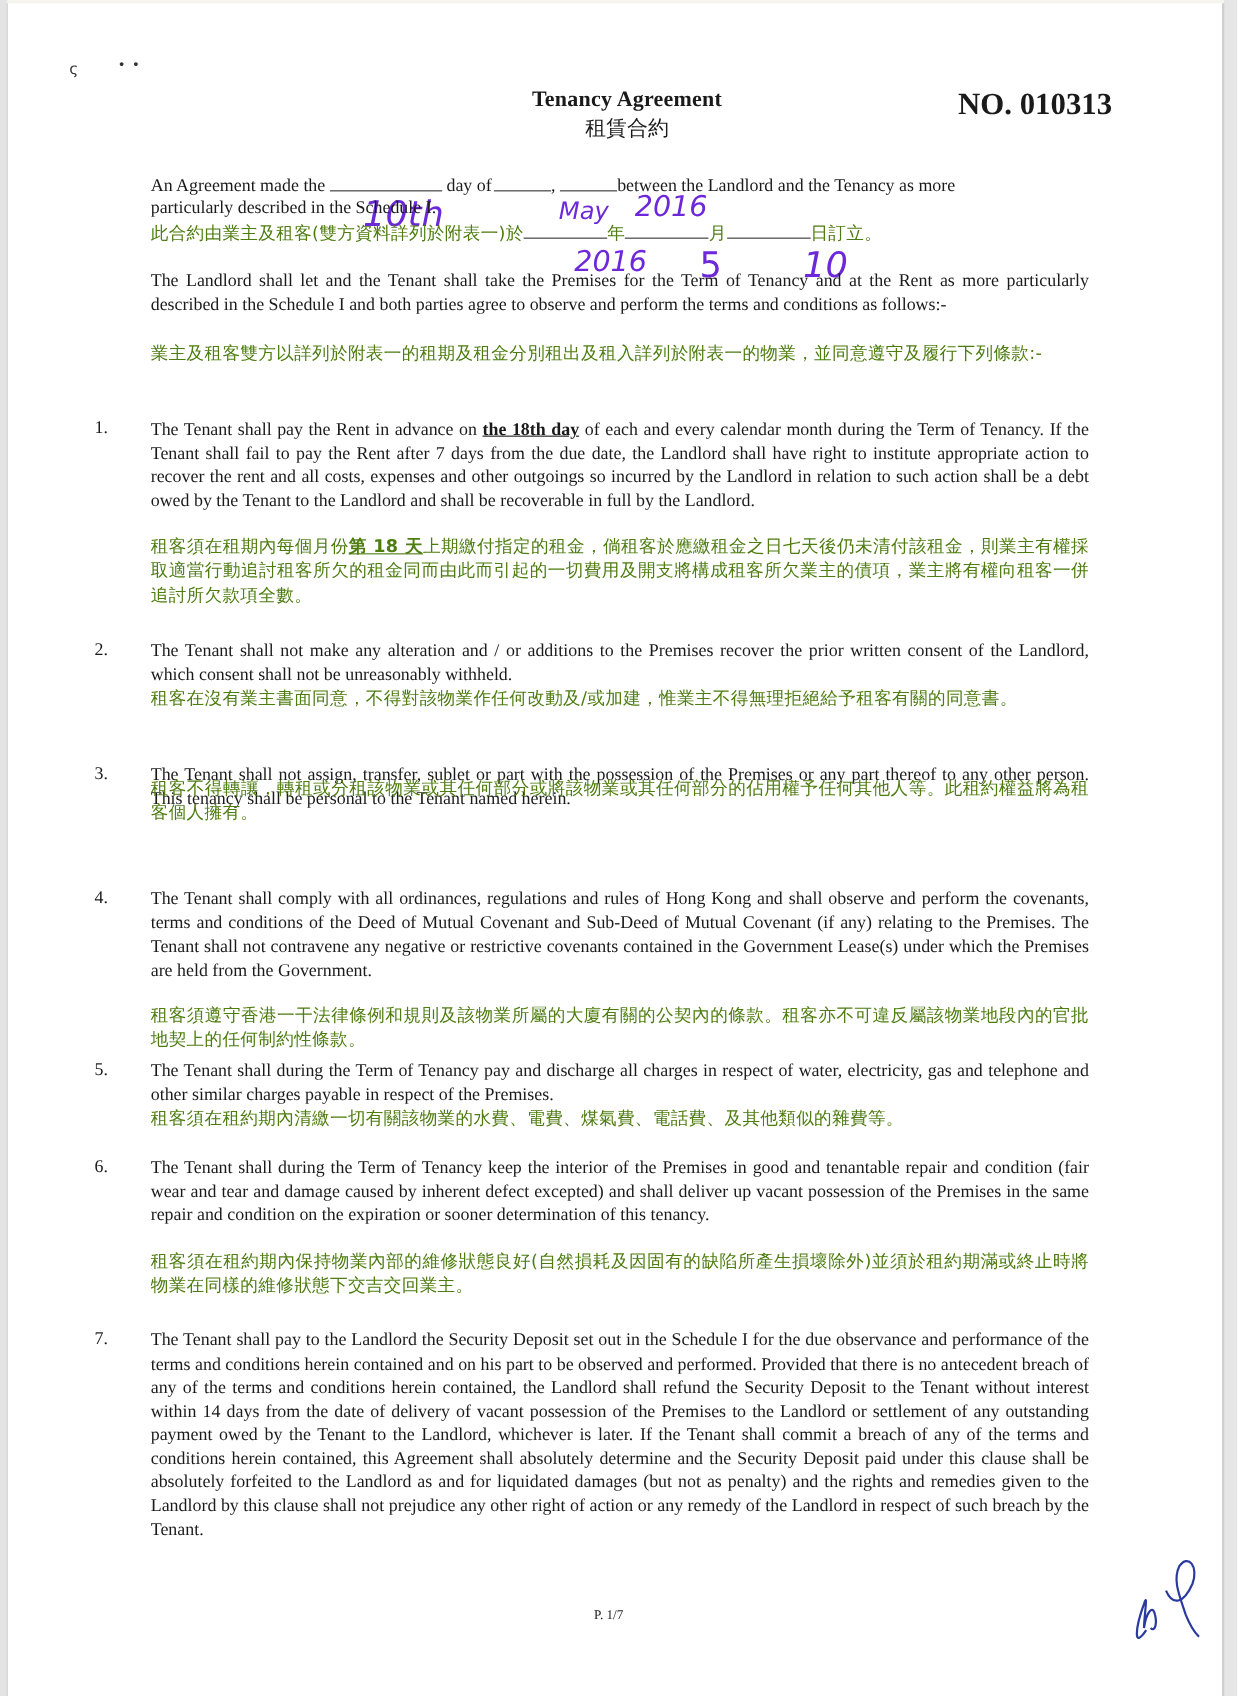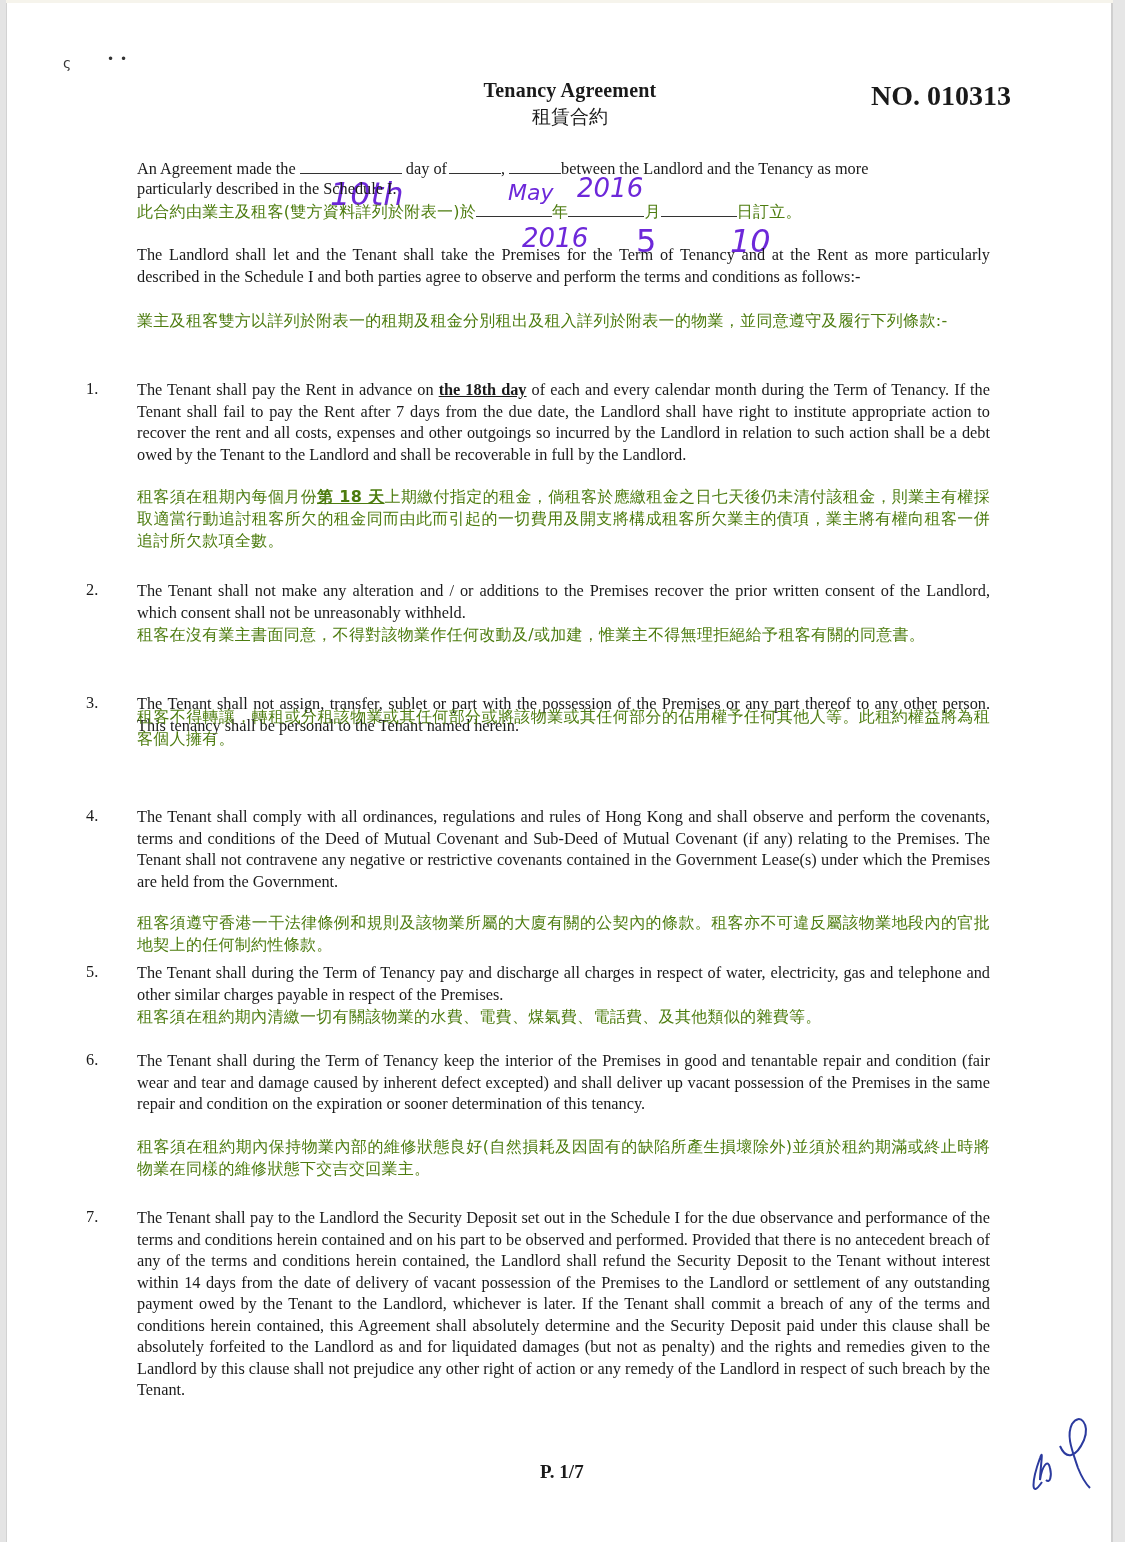--- a/index.html
+++ b/index.html
@@ -21,21 +21,21 @@
   .doc-no { position: absolute; top: 80px; left: 871px; font-size: 28px; font-weight: bold; }
 
   .text { position: absolute; left: 137px; width: 853px; font-size: 16.3px; line-height: 21.5px; text-align: justify; }
   .zh { font-family: "DejaVu Sans", sans-serif; font-size: 16px; line-height: 22px; color: #4d7c0f; letter-spacing: 0.3px; }
   .num { position: absolute; left: 86px; font-size: 16.3px; }
 
   .blank { display: inline-block; border-bottom: 1px solid #333; height: 16px; vertical-align: baseline; }
   .hand { position: absolute; font-family: "DejaVu Sans", sans-serif; font-style: italic; color: #6d28d9; font-weight: normal; margin-top: 40px; }
 
   .u { text-decoration: underline; font-weight: bold; }
-  .footer { position: absolute; top: 1461px; left: 540px; font-size: 19px; font-weight: bold; }
+  .footer { position: absolute; top: 1461px; left: 540px; font-size: 12px; }
   .sig { position: absolute; left: 1010px; top: 1410px; }
 </style>
 </head>
 <body>
 
 <div class="left-edge"></div>
 <div class="right-edge"></div>
 <div class="top-edge"></div>
 
 <div class="scribble" style="left:63px;top:55px;font-size:14px;">ς</div>

